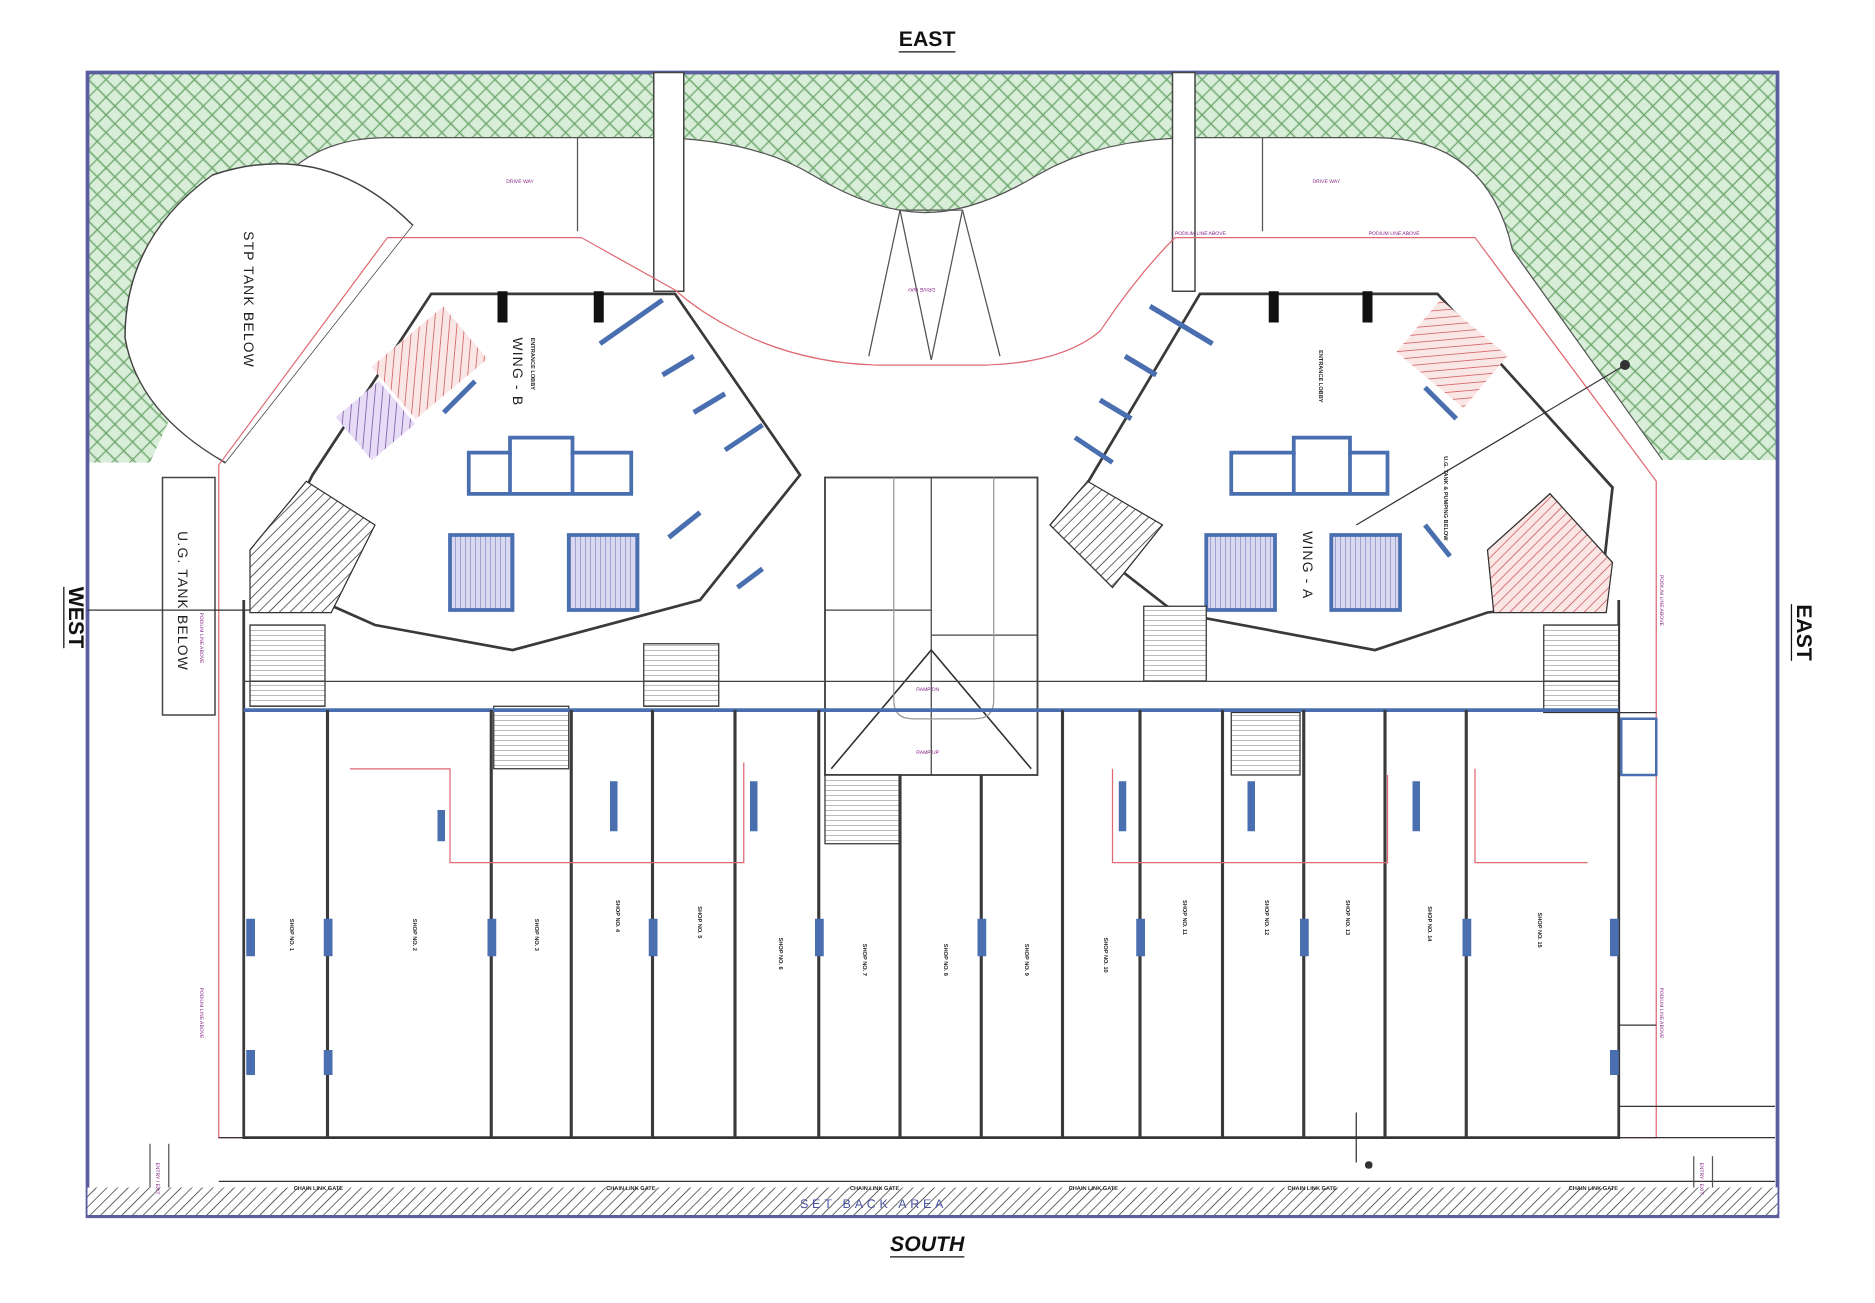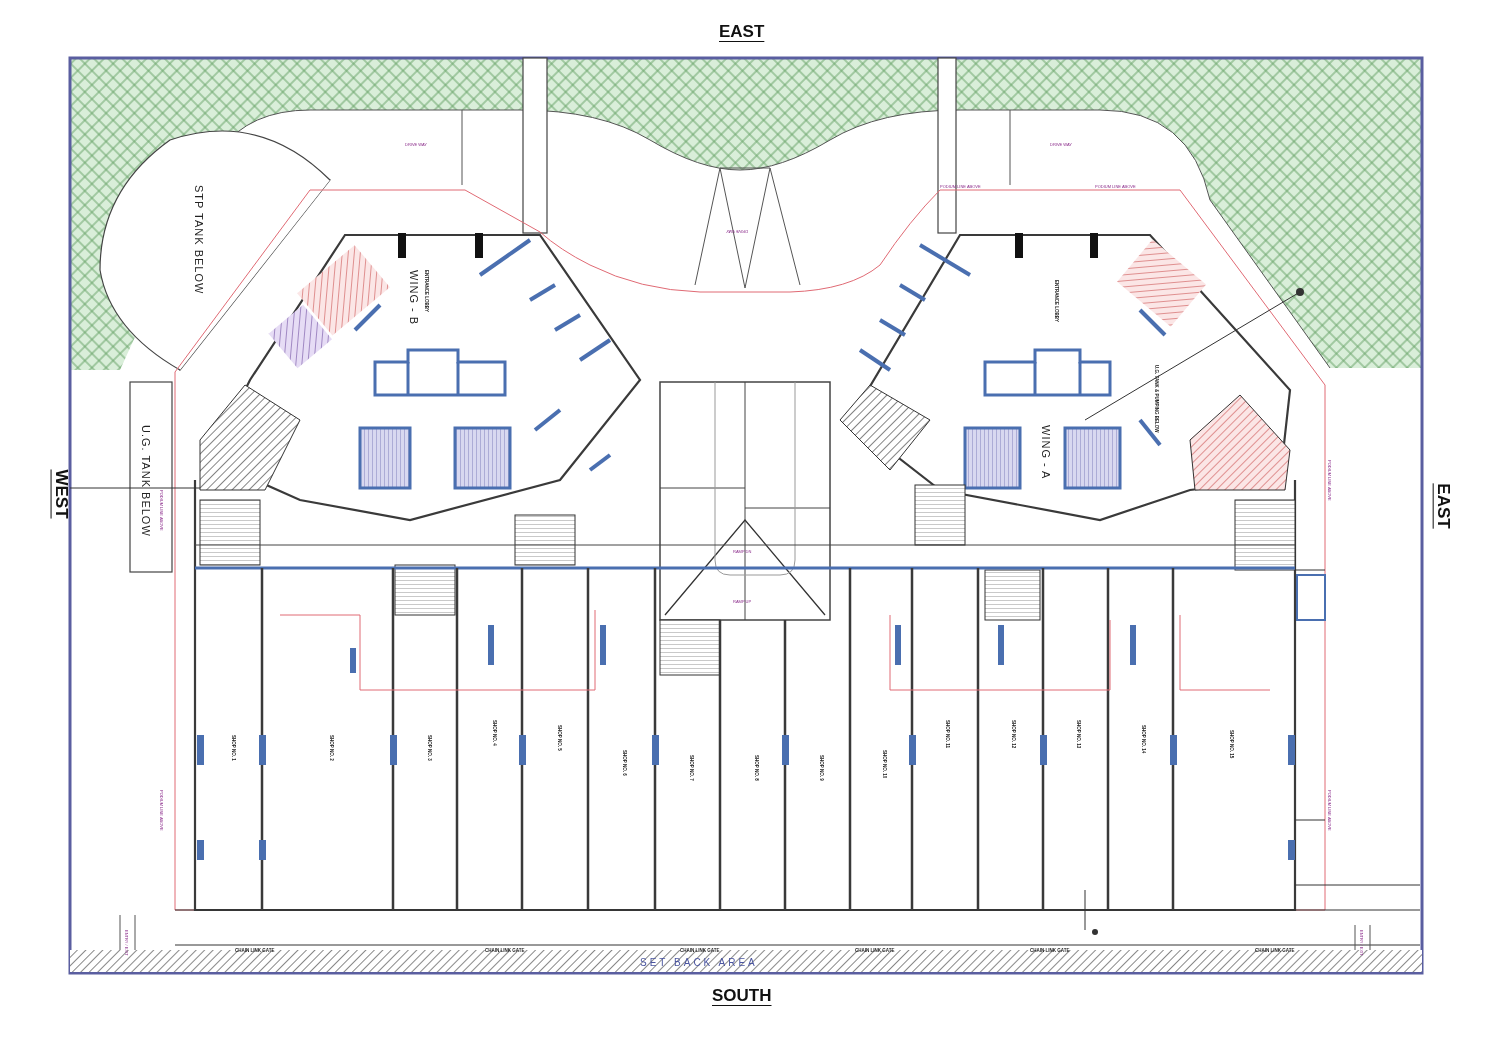--- a/index.html
+++ b/index.html
@@ -1,19 +1,19 @@
 <!DOCTYPE html>
 <html><head>
 <meta charset="utf-8">
 <style>
   html, body { margin:0; padding:0; background:#ffffff; }
   body { width:1500px; height:1042px; position:relative; overflow:hidden; font-family:"Liberation Sans", sans-serif; }
   .compass { position:absolute; font-family:"Liberation Sans", sans-serif; font-weight:bold; font-size:17px; color:#111; text-decoration:underline; text-underline-offset:4px; }
   #north { left:719px; top:22px; }
-  #south { left:712px; top:986px; }
+  #south { left:712px; top:986px;font-style:italic; }
   #west { left:36px; top:484px; transform:rotate(90deg); transform-origin:center; }
   #east { left:1420px; top:496px; transform:rotate(90deg); transform-origin:center; }
   svg#plan { position:absolute; left:0; top:0; }
   svg text { font-family:"Liberation Sans", sans-serif; }
   .lbl-big { font-size:11px; fill:#222; letter-spacing:1px; }
   .lbl-tiny { font-size:4.5px; fill:#222; font-weight:bold; }
   .lbl-pink { font-size:4px; fill:#8a2a8a; }
   .wall { stroke:#3a3a3a; stroke-width:2.2; fill:none; }
   .thin { stroke:#555; stroke-width:1; fill:none; }
   .col { fill:#4a6fb0; }

